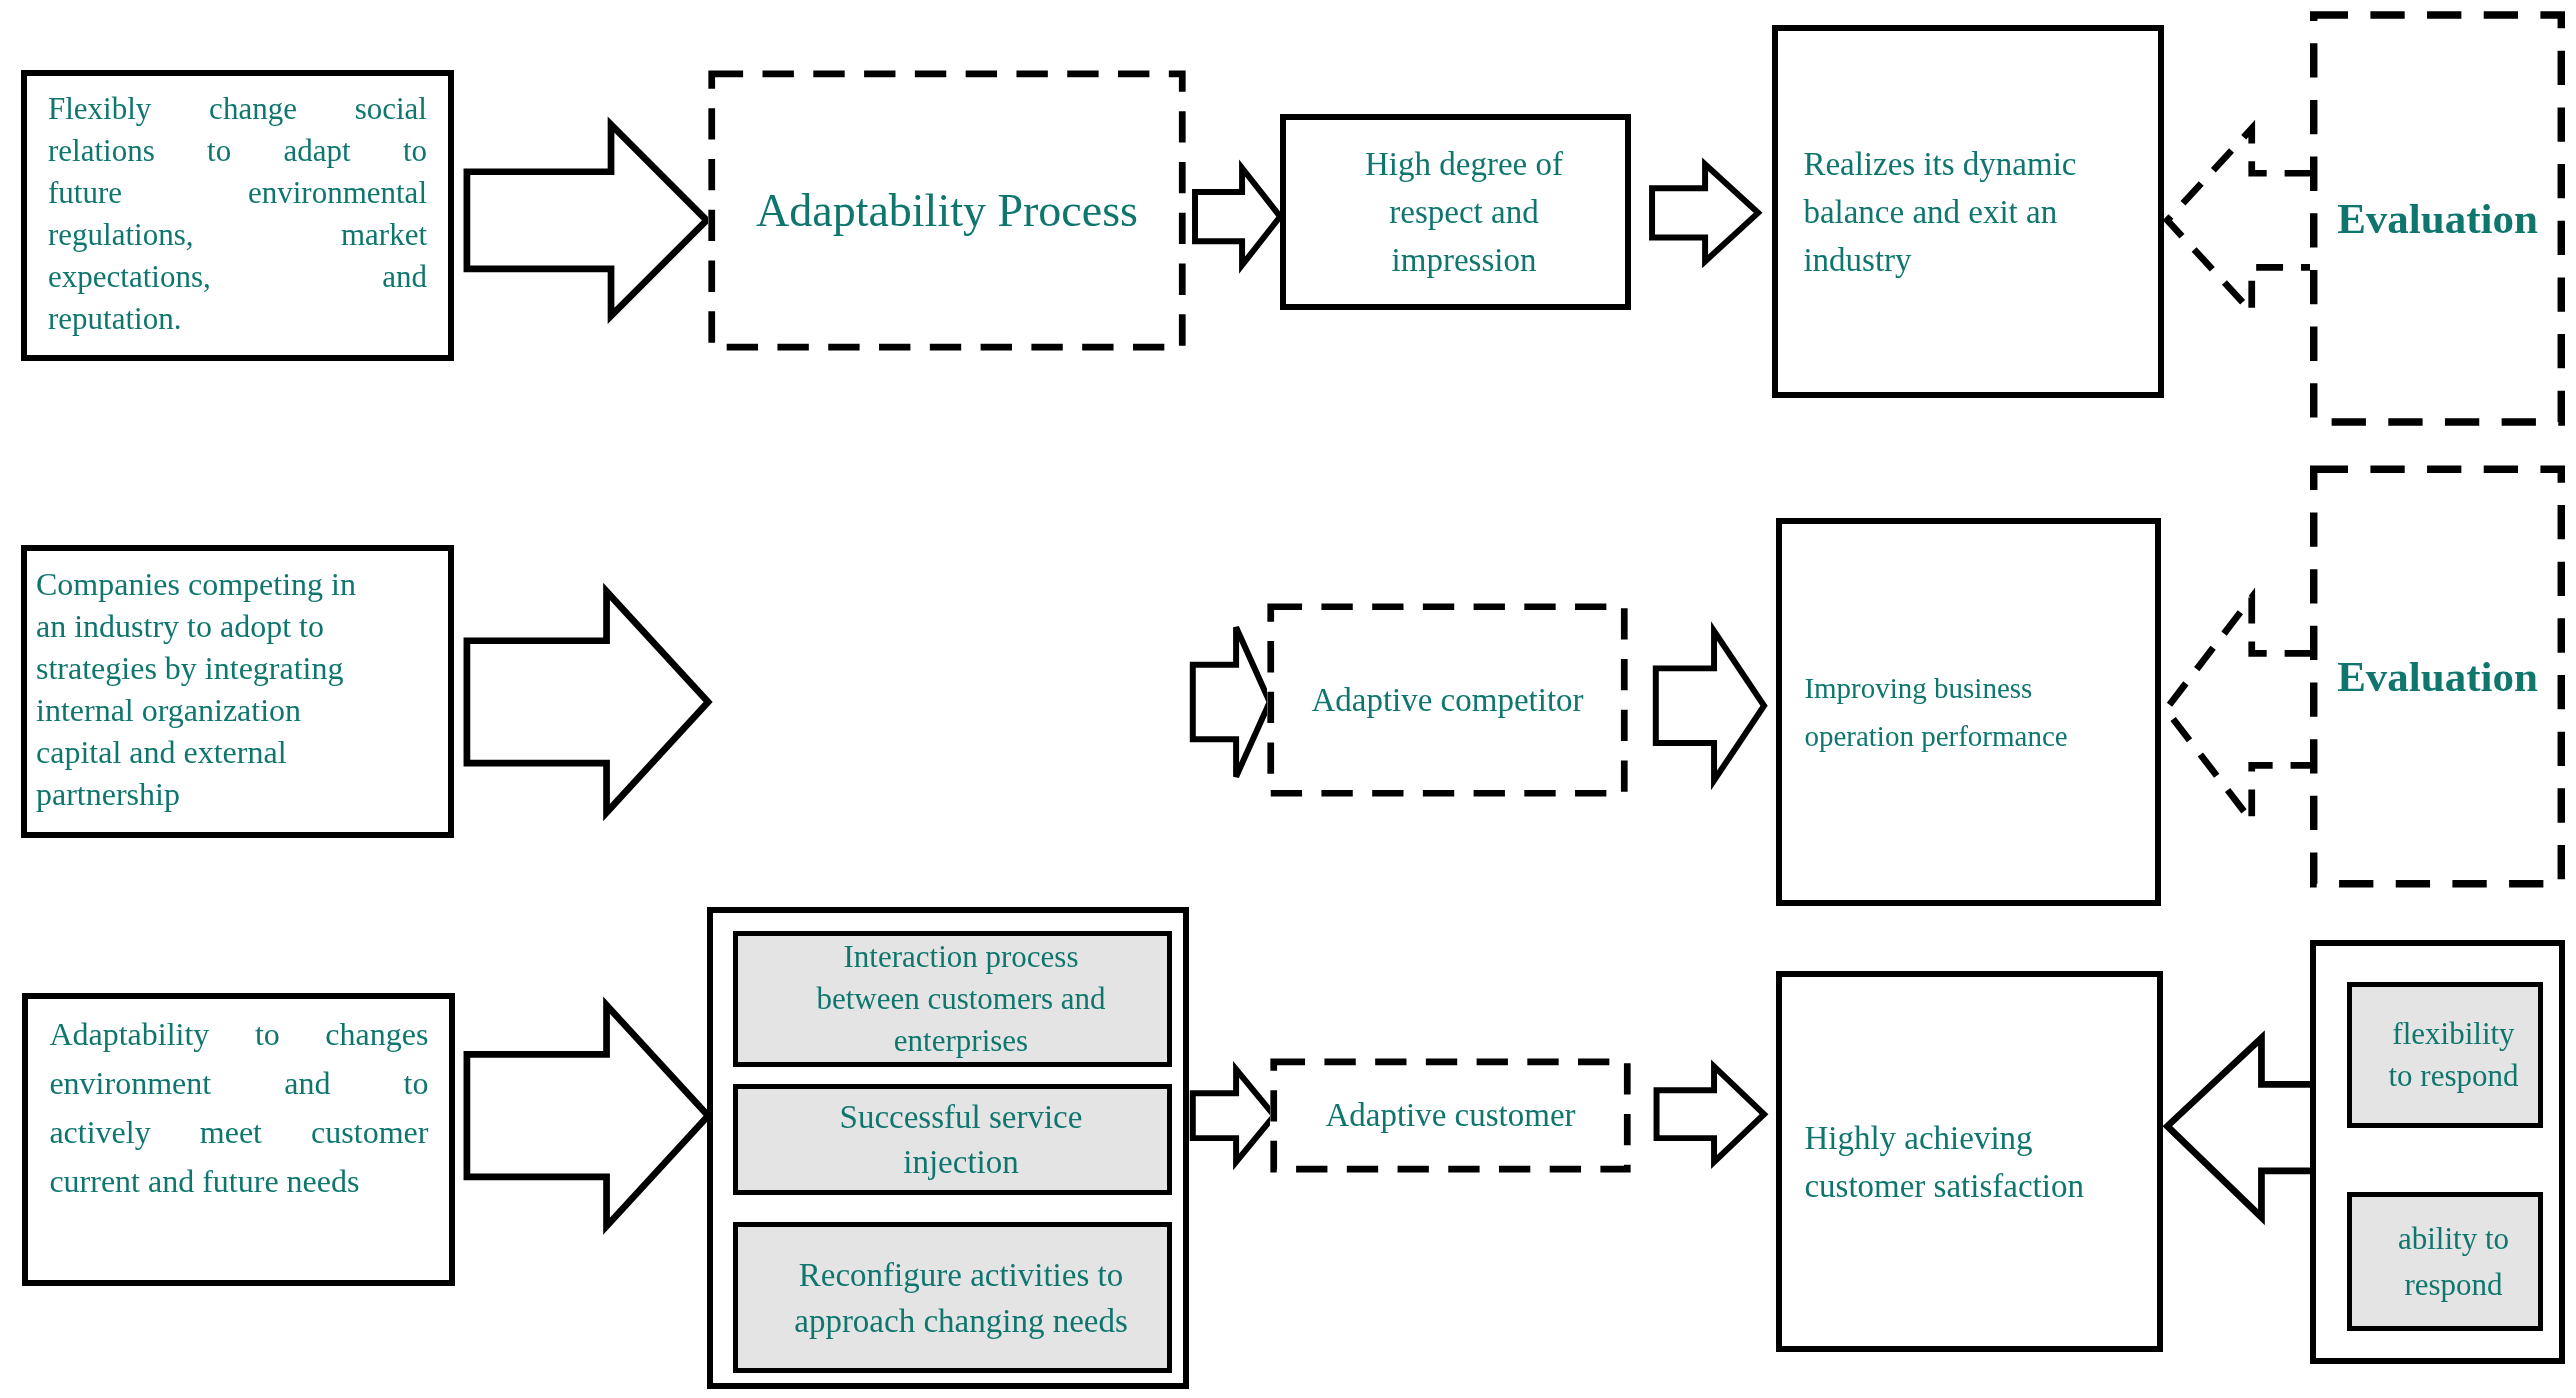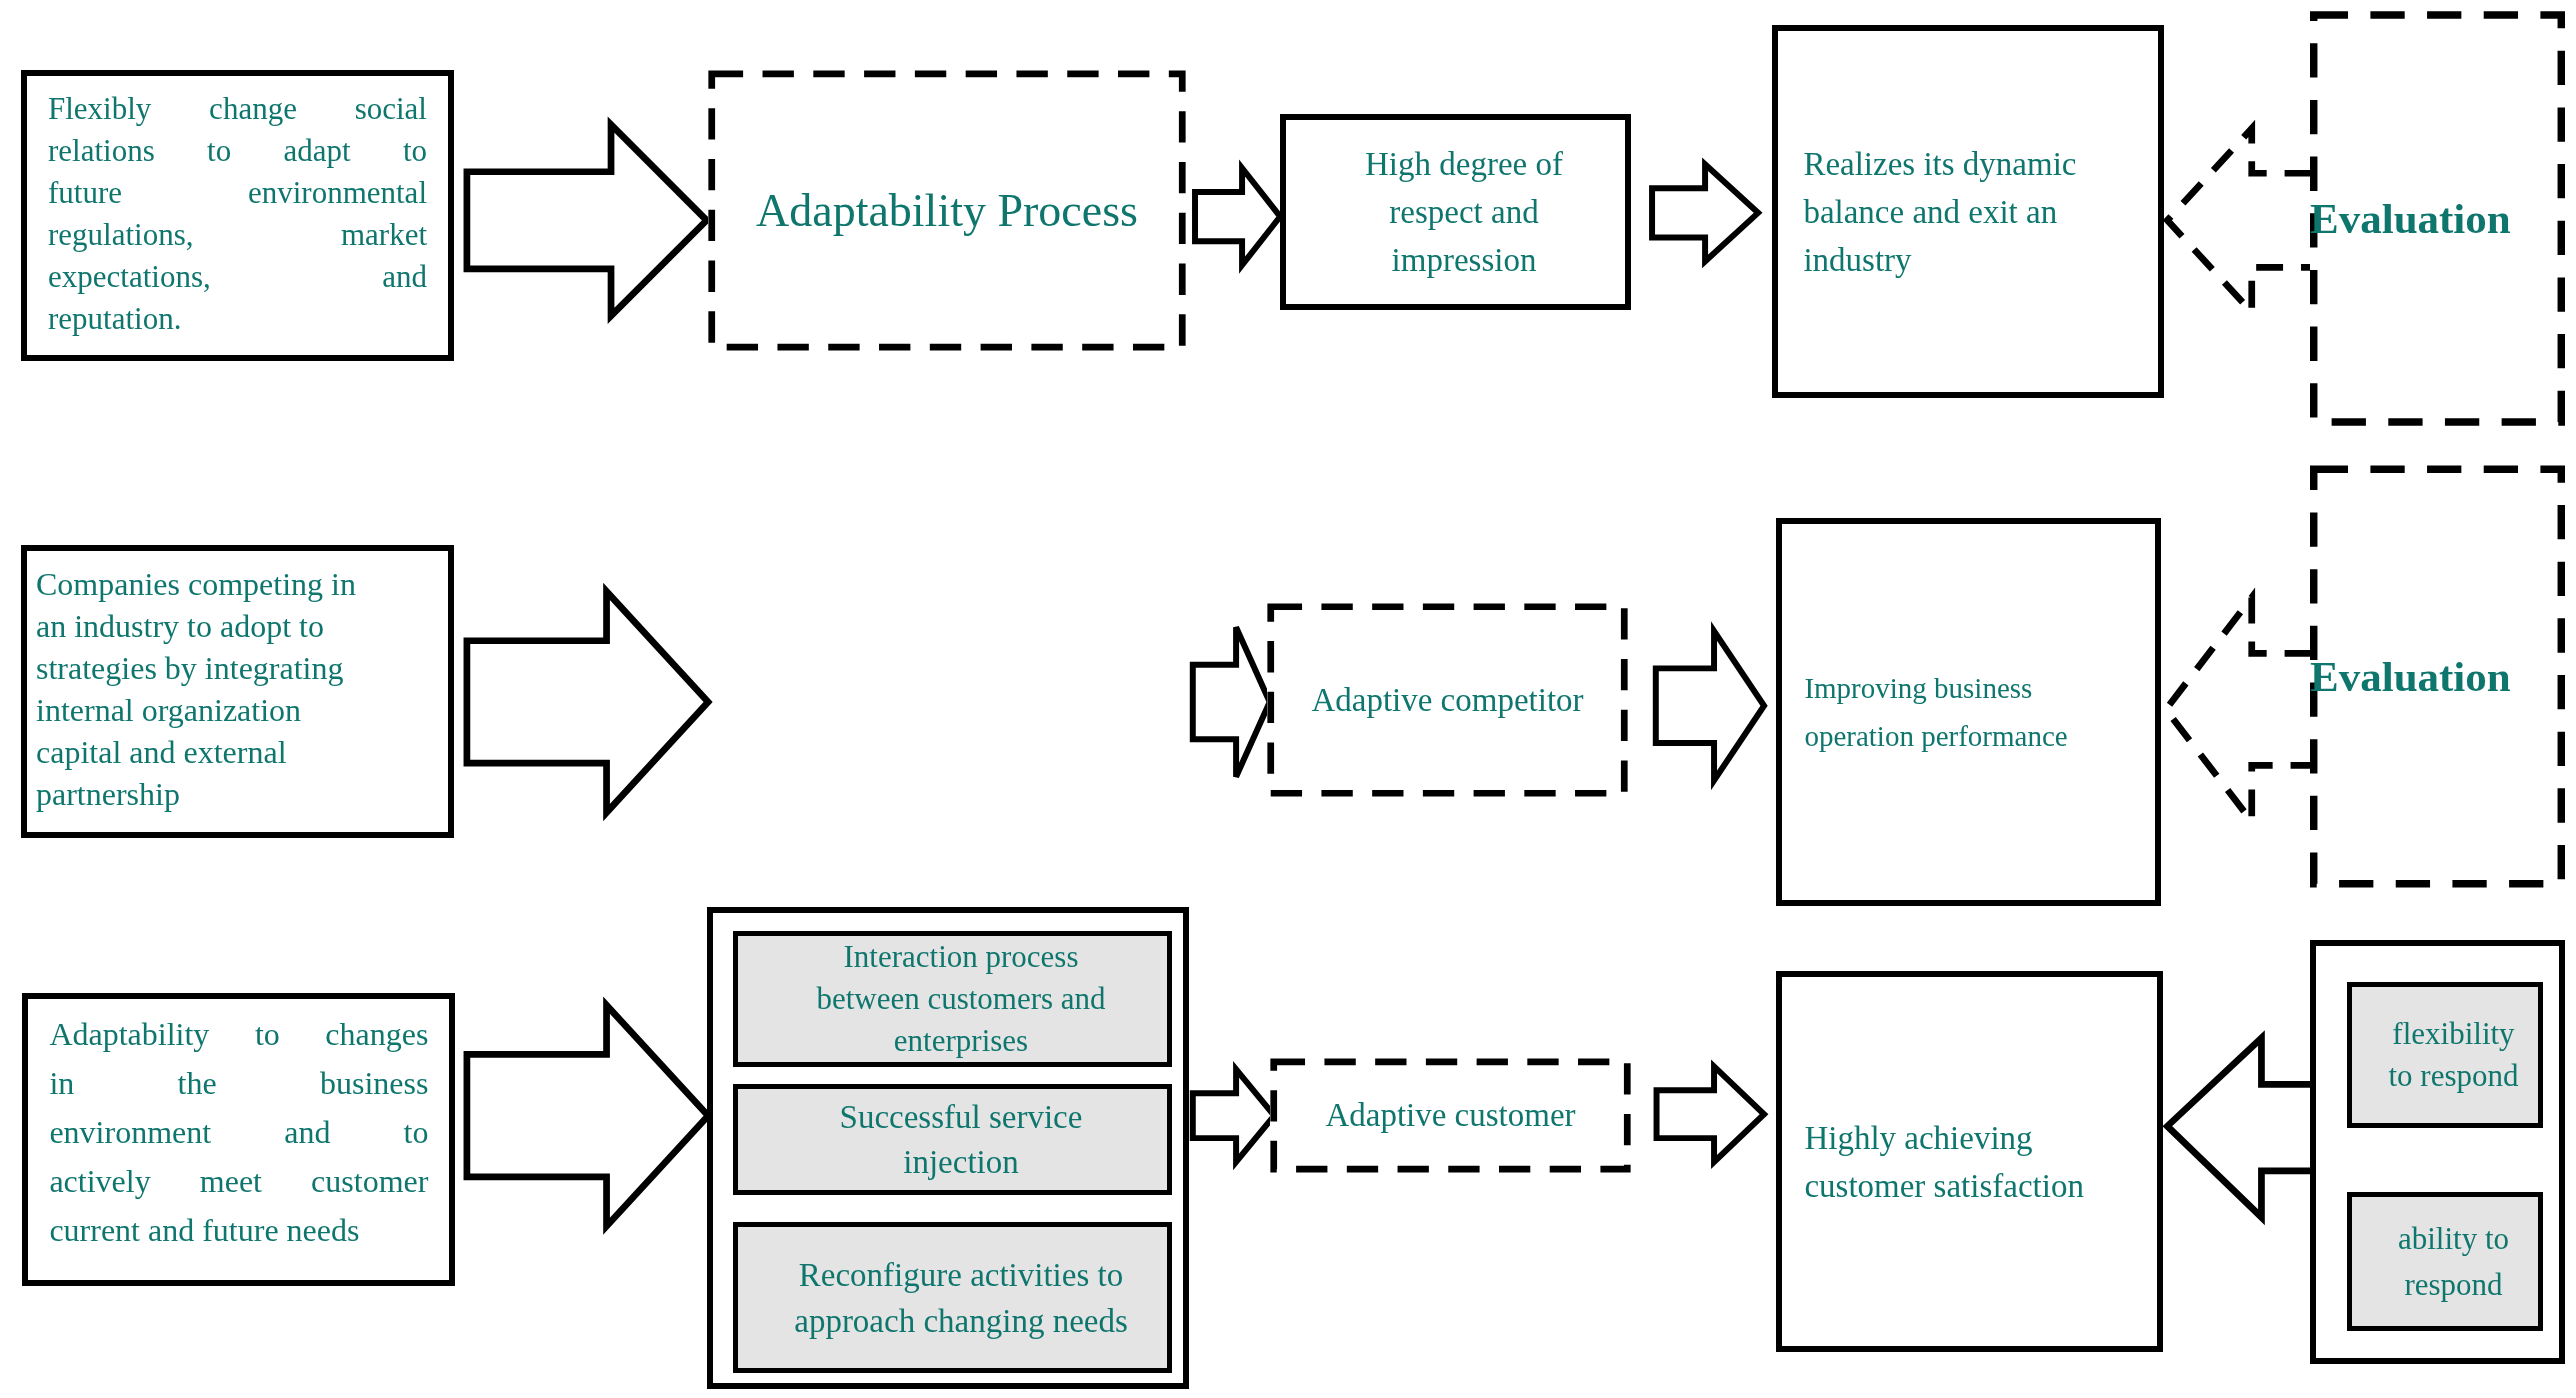--- a/index.html
+++ b/index.html
@@ -9,21 +9,21 @@
   .solid{border:6px solid #000;background:#fff;}
   .gray{background:#e4e4e4;border:5.2px solid #000;}
   .flex-c{display:flex;flex-direction:column;justify-content:center;padding-left:17px;}
   .dashedbox{background:#fff;}
   .dashedbox > svg{position:absolute;left:0;top:0;}
   .label-layer{position:relative;width:100%;height:100%;display:flex;flex-direction:column;justify-content:center;}
   .jus .line{text-align:justify;text-align-last:justify;}
   .jus .line:last-child{text-align-last:left;}
   .ctr .line{text-align:center;}
   .lft .line{text-align:left;}
-  .eval{font-weight:bold;font-size:43px;text-align:left;}
+  .eval{font-weight:bold;font-size:43px;text-align:center;}
   #arrow-layer{position:absolute;left:0;top:0;width:2576px;height:1398px;}
   
   #r1-left{left:21px;top:70px;width:433px;height:291px;font-size:31px;line-height:42px;padding:12px 21px;}
   #r1-process{left:708px;top:70px;width:478px;height:281px;font-size:46px;}
   #r1-mediator{left:1280px;top:114px;width:351px;height:196px;font-size:33px;line-height:48px;}
   #r1-outcome{left:1772px;top:25px;width:392px;height:373px;font-size:33px;line-height:48px;padding:10.5px 25.4px;}
   #r1-eval{left:2310px;top:10.5px;width:255px;height:415px;}
   
   #r2-left{left:21px;top:545px;width:433px;height:293px;font-size:32px;line-height:42px;padding:12px 9px;}
   #r2-container{left:707px;top:432px;width:482px;height:441px;}
@@ -137,21 +137,20 @@
     <svg width="255" height="423" viewBox="0 0 342 566">
       <rect x="5" y="5" width="332" height="556" fill="none" stroke="#000" stroke-width="10" stroke-dasharray="46 30"></rect>
     </svg>
     <div class="label-layer">
       <div class="eval">Evaluation</div>
     </div>
   </div>
 
   <div class="abs solid jus" id="r3-left">
       <div class="line">Adaptability to changes</div>
-      <div class="line">in the business</div>
       <div class="line">environment and to</div>
       <div class="line">actively meet customer</div>
       <div class="line">current and future needs</div>
     </div>
 
   <div class="abs solid" id="r3-container">
     <div class="abs gray flex-c ctr" id="r3-g1">
         <div class="line">Interaction process</div>
         <div class="line">between customers and</div>
         <div class="line">enterprises</div>

